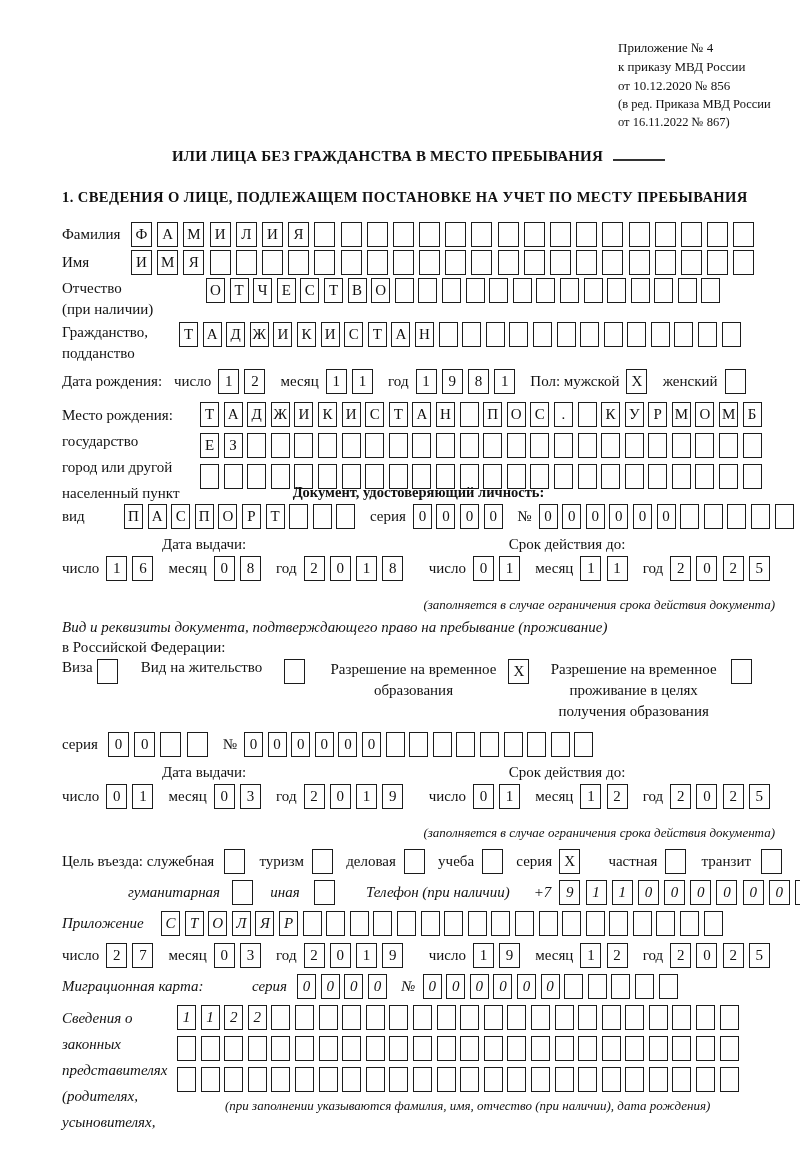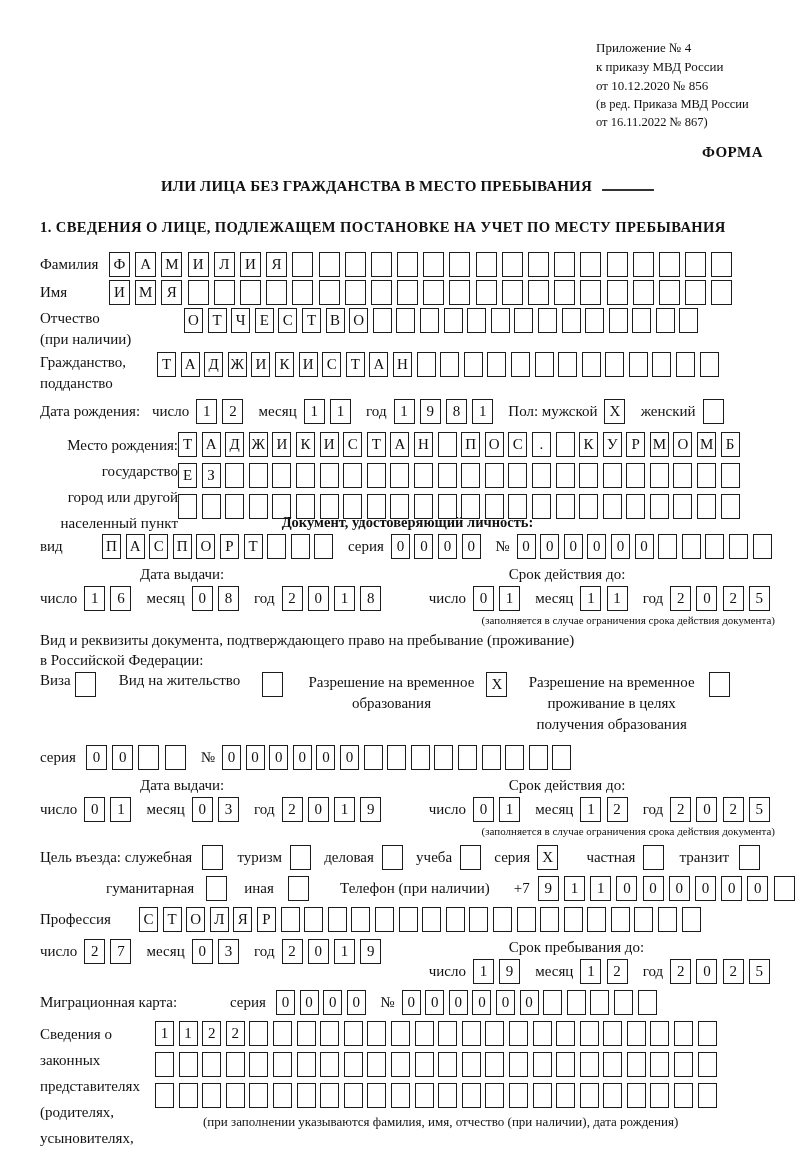--- a/index.html
+++ b/index.html
@@ -2,21 +2,21 @@
 <html><head>
 <meta charset="utf-8">
 <style>
   * { margin:0; padding:0; box-sizing:border-box; }
   html,body { background:#ffffff; }
   body{
     width:800px; height:1163px; overflow:hidden;
     font-family:"Liberation Serif","DejaVu Serif",serif;
     color:#111; position:relative;
   }
-  .page{ width:800px; height:1163px; padding:38px 25px 0 40px; }
+  .page{ width:800px; height:1163px; padding:38px 25px 0 62px; }
 
   
   .hdr-block{ margin-left:556px; font-size:13px; line-height:19px; }
   .hdr-block .edition{ font-size:12.5px; line-height:18px; }
   .forma{ text-align:right; margin-right:12px; margin-top:13px; font-weight:bold; font-size:15px; letter-spacing:.5px; }
 
   
   .title{ text-align:center; font-weight:bold; font-size:15px; line-height:22px; margin-top:14px; letter-spacing:.2px; }
   .blank-line{ display:inline-block; width:52px; border-bottom:2px solid #333; height:14px; margin-left:10px; }
 
@@ -37,45 +37,44 @@
   .stack > .cells{ margin-bottom:6px; }
   .glab{ font-size:15px; margin:0 7px 0 10px; flex:0 0 auto; }
   .glab.first{ margin-left:0;text-align:center; }
   .box{ flex:0 0 auto; }
 
   
   .dates{ display:flex; justify-content:space-between; margin-top:7px; }
   .dhead{ font-size:15px; margin-bottom:3px; }
   .dhead.l{ padding-left:100px; }
   .dhead.r{ padding-left:80px; }
-  .note-right{ text-align:right; font-size:11px; margin-top:3px; }
+  .note-right{ text-align:right; font-size:13px; margin-top:16px;font-style:italic; }
 
   .small-note{ font-size:13px; }
   .mlab{ text-align:center; font-size:15px; line-height:21px; flex:0 0 auto; }
   .bold-center{ text-align:center; font-weight:bold; font-size:14.5px; }
 
-  .mt2{margin-top:2px;} .mt3{margin-top:3px;} .mt5{margin-top:5px;} .mt6{margin-top:6px;}
+  .mt2{margin-top:2px;} .mt3{margin-top:3px;} .mt5{margin-top:5px;} .mt6{margin-top:6px;font-style:italic;}
   .mt8{margin-top:8px;} .mt10{margin-top:10px;} .mt16{margin-top:16px;font-family:Liberation Serif, serif;}
 </style>
 </head>
 <body>
 
 <div class="page">
 
   <div class="hdr-block">
     <div>Приложение № 4</div>
     <div>к приказу МВД России</div>
     <div>от 10.12.2020 № 856</div>
     <div class="edition">
       <div>(в ред. Приказа МВД России</div>
       <div>от 16.11.2022 № 867)</div>
     </div>
   </div>
 
-  <div class="forma">ФОРМА</div>
 
   <div class="title">
     <div>
       <span>ИЛИ ЛИЦА БЕЗ ГРАЖДАНСТВА В МЕСТО ПРЕБЫВАНИЯ</span><span class="blank-line"></span>
     </div>
   </div>
 
   <div class="sec-head">1. СВЕДЕНИЯ О ЛИЦЕ, ПОДЛЕЖАЩЕМ ПОСТАНОВКЕ НА УЧЕТ ПО МЕСТУ ПРЕБЫВАНИЯ</div>
 
   <div class="frow c mt16">
@@ -221,21 +220,21 @@
         <span class="cell">8</span>
         <span class="cell">1</span>
       </span>
     <span class="glab">Пол: мужской</span>
     <span class="cell box">X</span>
     <span class="glab">женский</span>
     <span class="cell box"></span>
   </div>
 
   <div class="frow mt8">
-    <span class="lab-col" style="width:138px; line-height:26px;text-align:right;">
+    <span class="lab-col" style="width:138px; line-height:26px;">
       <div>Место рождения:</div>
       <div>государство</div>
       <div>город или другой</div>
       <div>населенный пункт</div>
     </span>
     <span class="stack tight">
       <span class="cells">
           <span class="cell">Т</span>
           <span class="cell">А</span>
           <span class="cell">Д</span>
@@ -532,21 +531,21 @@
         <span class="cell">0</span>
         <span class="cell">0</span>
         <span class="cell">0</span>
         <span class="cell">0</span>
         <span class="cell">0</span>
         <span class="cell"></span>
       </span>
   </div>
 
   <div class="frow c mt6">
-    <span class="lab" style="width:99px">Профессия</span>
+    <span class="lab" style="width:99px">Приложение</span>
     <span class="cells tight">
         <span class="cell">С</span>
         <span class="cell">Т</span>
         <span class="cell">О</span>
         <span class="cell">Л</span>
         <span class="cell">Я</span>
         <span class="cell">Р</span>
         <span class="cell"></span>
         <span class="cell"></span>
         <span class="cell"></span>
@@ -584,21 +583,20 @@
         <span class="glab">год</span>
         <span class="cells">
             <span class="cell">2</span>
             <span class="cell">0</span>
             <span class="cell">1</span>
             <span class="cell">9</span>
           </span>
       </div>
     </div>
     <div>
-      <div class="dhead r">Срок пребывания до:</div>
       <div class="frow c">
         <span class="glab first">число</span>
         <span class="cells">
             <span class="cell">1</span>
             <span class="cell">9</span>
           </span>
         <span class="glab">месяц</span>
         <span class="cells">
             <span class="cell">1</span>
             <span class="cell">2</span>

